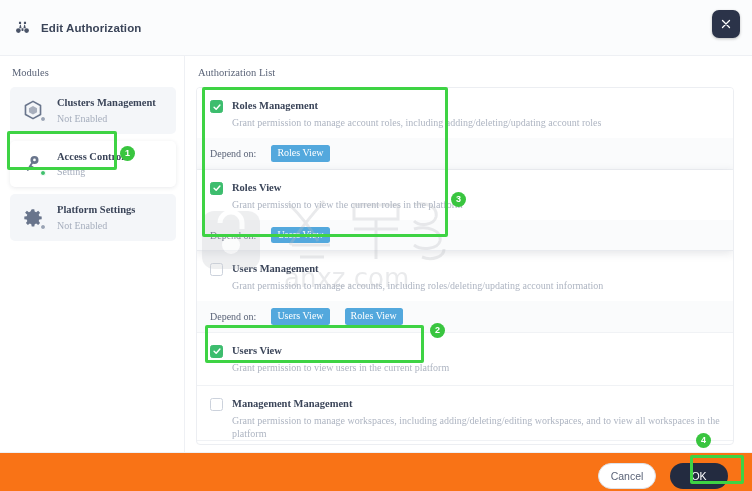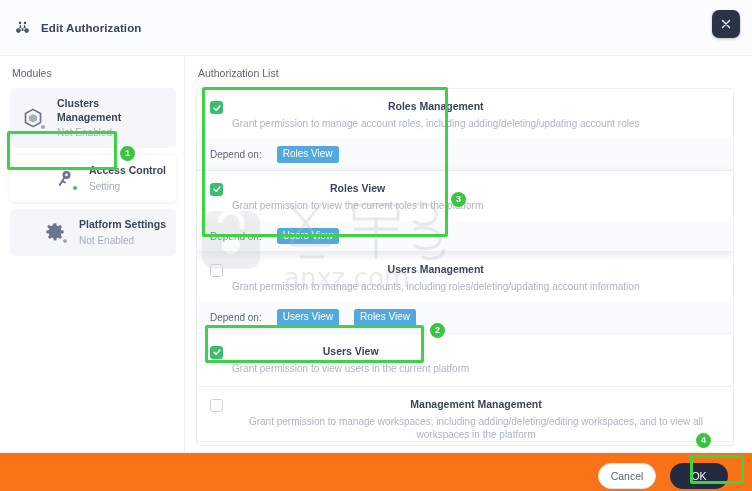--- a/index.html
+++ b/index.html
@@ -46,20 +46,21 @@
     display: flex; align-items: center; justify-content: center;
     cursor: pointer;
     box-shadow: 0 1px 3px rgba(0,0,0,.25);
   }
   .close-btn svg { display: block; }
 
   
   .content {
     display: flex;
     height: calc(491px - 48px - 47px);
+    font-family: Liberation Serif, serif;
   }
 
   
   .sidebar {
     width: 185px;
     flex: none;
     border-right: 1px solid #eef0f4;
     padding: 11px 8px 0 10px;
     background: #ffffff;
   }
@@ -71,21 +72,20 @@
   .module {
     position: relative;
     display: flex;
     align-items: center;
     gap: 11px;
     padding: 9px 10px;
     border-radius: 5px;
     background: #f4f6f9;
     margin-bottom: 7px;
     cursor: pointer;
-    justify-content: flex-end;
   }
   .module.selected {
     background: #ffffff;
     box-shadow: 0 1px 4px rgba(40,50,70,.10);
   }
   .module-icon {
     width: 26px; height: 26px;
     flex: none;
     position: relative;
     display: flex; align-items: center; justify-content: center;
@@ -120,21 +120,20 @@
     overflow: hidden;
   }
   .perm-list {
     border: 1px solid #eceef2;
     border-radius: 4px;
     margin-top: 9px;
     height: 358px;
     overflow: hidden;
     position: relative;
     background: #fff;
-    text-align: center;
   }
   .perm-row {
     padding: 11px 13px 0 13px;
     border-bottom: 1px solid #f0f2f5;
     position: relative;
     background: #fff;
   }
   .perm-row.elevated {
     box-shadow: 0 2px 9px rgba(40,50,70,.13);
     border-bottom: 1px solid #e9ebef;

